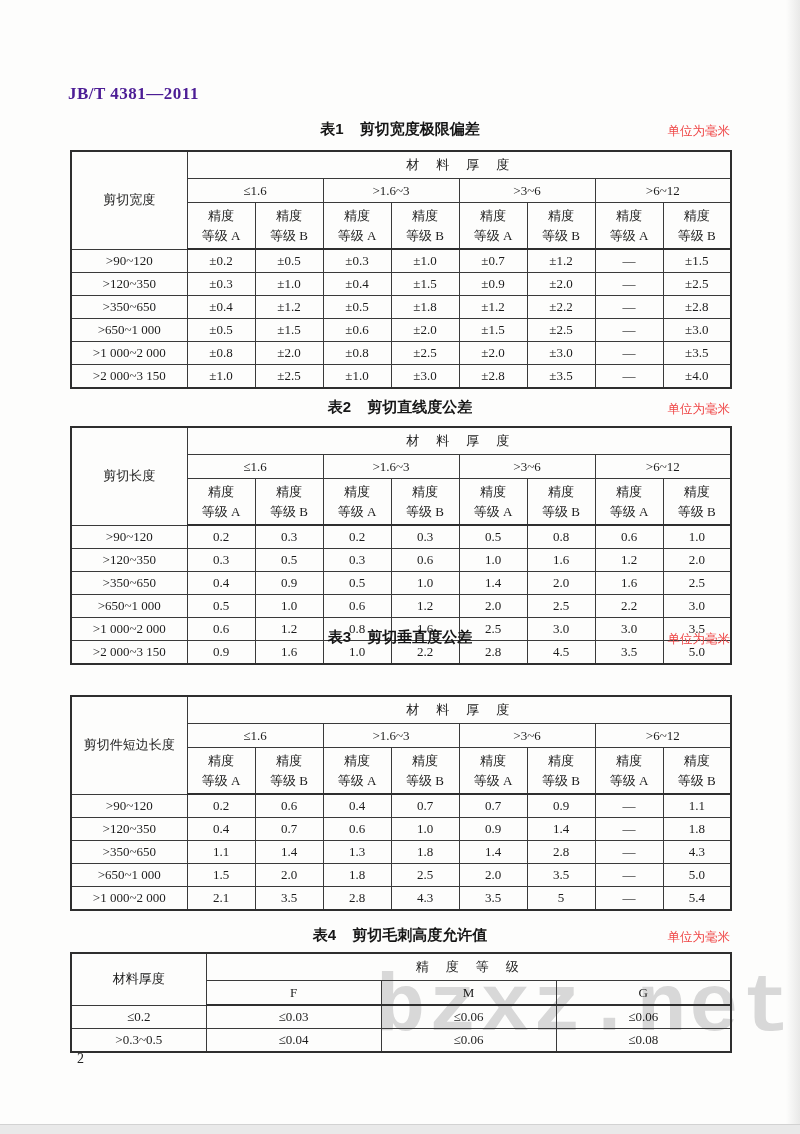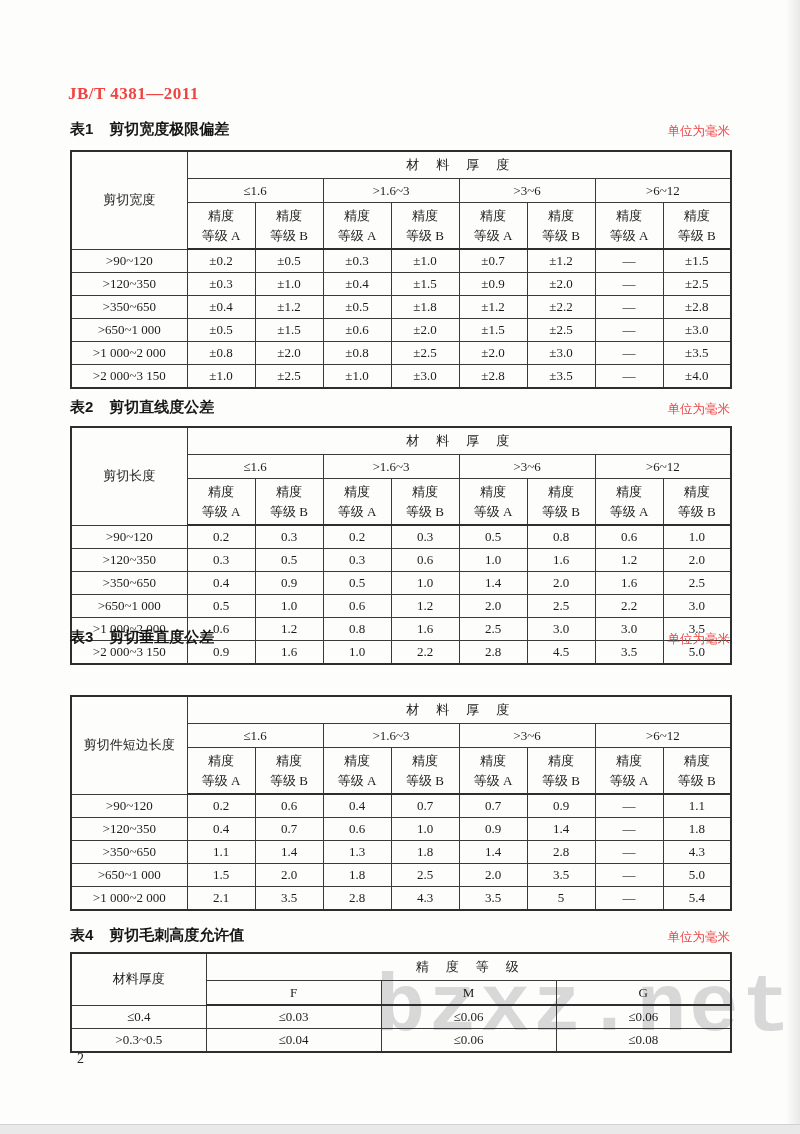--- a/index.html
+++ b/index.html
@@ -5,26 +5,26 @@
   html,body { margin:0; padding:0; }
   body {
     width:800px; height:1134px; position:relative; overflow:hidden;
     background:#fdfdfc;
     font-family:"Liberation Serif","DejaVu Serif",serif;
     color:#1f1f1f;
   }
   .doc-number {
     position:absolute; left:68px; top:84px; z-index:2;
     font-family:"Liberation Serif","DejaVu Serif",serif;
-    font-weight:bold; font-size:17px; letter-spacing:0.5px; color:#ef4444;
+    font-weight:bold; font-size:17px; letter-spacing:0.5px; color:#4c1d95;
   }
   
   .cap { position:absolute; left:70px; width:660px; height:20px; z-index:2; }
   .cap .cap-text {
-    text-align:left;
+    text-align:center;
     font-family:"Liberation Sans","DejaVu Sans",sans-serif;
     font-weight:bold; font-size:15px; color:#161616;
   }
   .cap .cap-label { margin-right:16px; }
   .cap .unit {
     position:absolute; right:0; top:3px;
     font-family:"Liberation Serif","DejaVu Serif",serif;
     font-weight:normal; font-size:12.5px; color:#ef4444;
   }
   table.std {
@@ -441,21 +441,21 @@
     <tr>
       <td class="h1" rowspan="2">材料厚度</td>
       <td class="h1 grp" colspan="3">精　度　等　级</td>
     </tr>
     <tr class="hdr-end">
       <td class="h2">F</td>
       <td class="h2">M</td>
       <td class="h2">G</td>
     </tr>
     <tr>
-      <td>≤0.4</td>
+      <td>≤0.2</td>
       <td>≤0.03</td>
         <td>≤0.06</td>
         <td>≤0.06</td>
     </tr>
     <tr>
       <td>&gt;0.3~0.5</td>
       <td>≤0.04</td>
         <td>≤0.06</td>
         <td>≤0.08</td>
     </tr>

